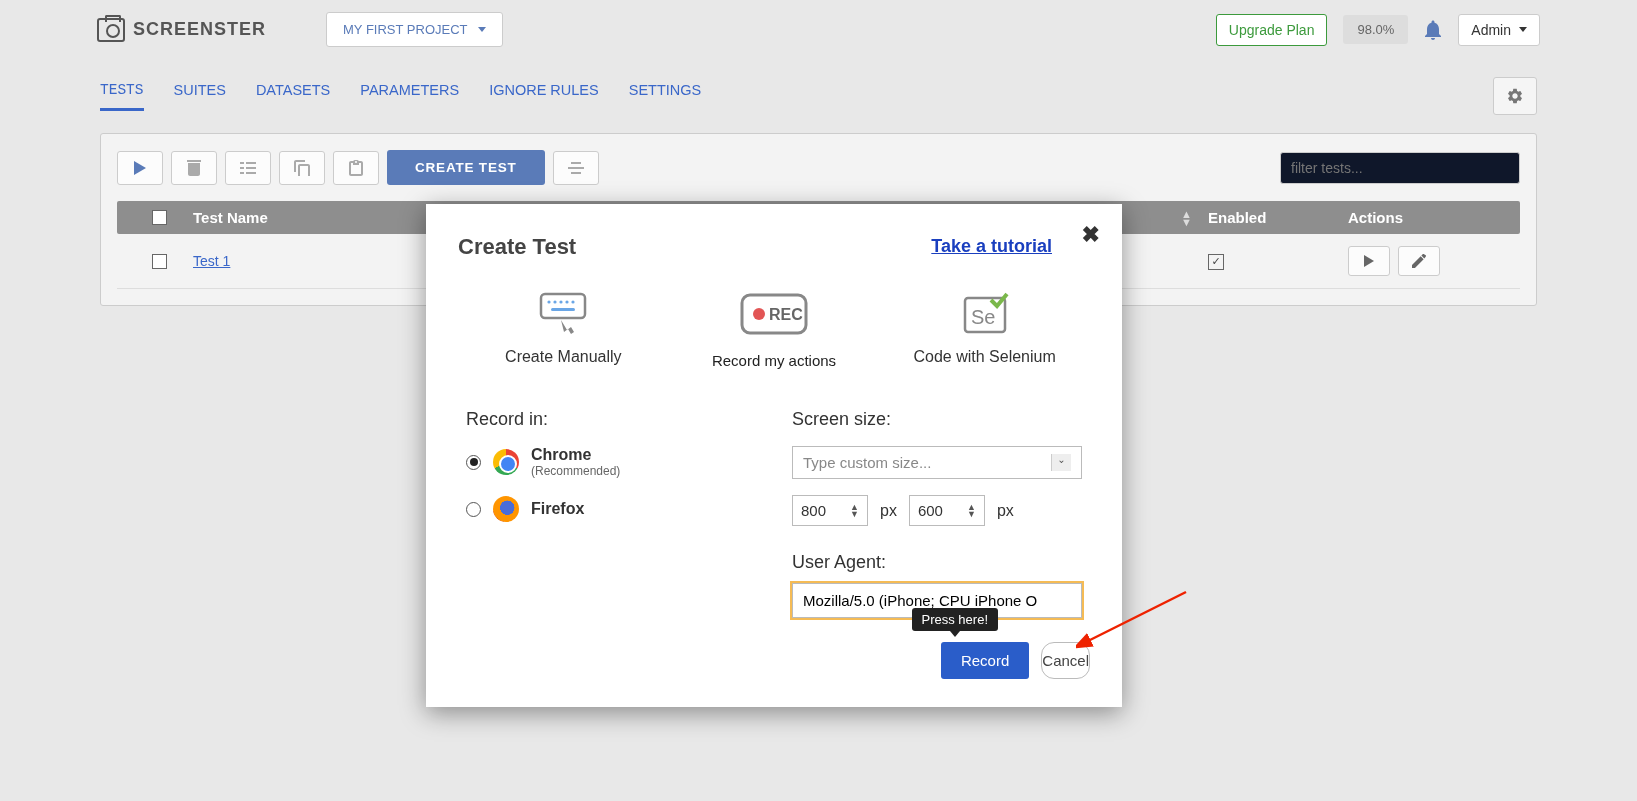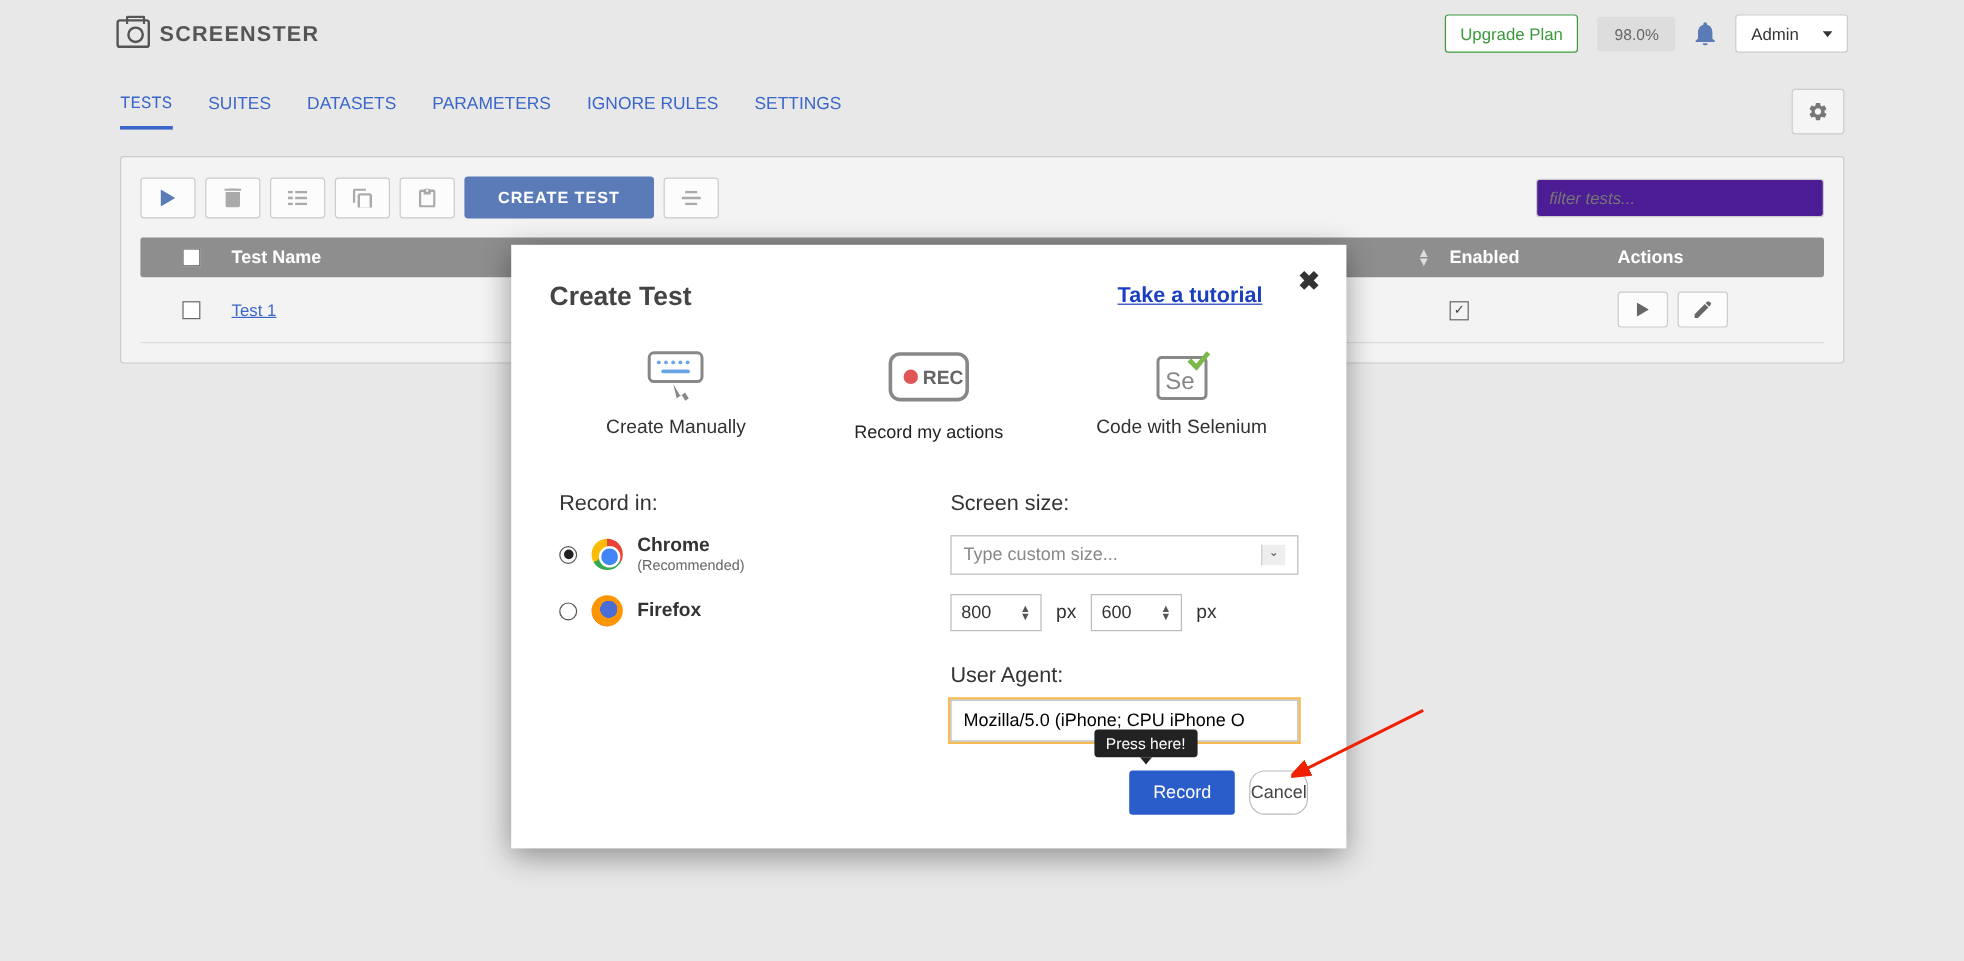--- a/index.html
+++ b/index.html
@@ -12,33 +12,33 @@
     .logo-icon::after { content:""; position:absolute; top:4px; left:7px; width:10px; height:10px; border:2px solid #555; border-radius:50%;}
     .logo-text { font-size: 18px; font-weight: 600; letter-spacing: 1px; color: #555;}
     
     .project-sel { display:inline-flex; align-items:center; gap:10px; background:#fff; border:1px solid #ccc; border-radius:3px; padding:9px 16px; color:#5a7bb8; font-size:13px;}
     .caret-down { width:0; height:0; border-left:4px solid transparent; border-right:4px solid transparent; border-top:5px solid currentColor; }
     
     .topbar-right { margin-left:auto; display:flex; align-items:center; gap:16px;}
     .upgrade-btn { border:1px solid #3c9a3c; color:#3c9a3c; background:#fff; padding:7px 12px; border-radius:3px; font-size:14px;}
     .pct { background:#ddd; padding:7px 14px; border-radius:3px; font-size:13px; color:#666;}
     .bell { color:#5a7bb8; font-size:20px;}
-    .admin-sel { border:1px solid #ccc; background:#fff; padding:7px 12px; border-radius:3px; font-size:14px; display:inline-flex; align-items:center; gap:20px;}
+    .admin-sel { border:1px solid #ccc; background:#fff; padding:7px 12px; border-radius:3px; font-size:14px; display:inline-flex; align-items:center; gap:8px;}
     
     .tabs-row { padding: 18px 100px 6px; display:flex; align-items:center; }
     .tabs { display:flex; gap:30px; }
     .tab { color:#3a67c9; font-size:14.5px; font-weight:500; padding-bottom:10px; }
     .tab.active { border-bottom:3px solid #3a67c9;font-family:Liberation Mono, monospace; }
     .gear-btn { margin-left:auto; width:44px; height:38px; border:1px solid #ccc; background:#f5f5f5; border-radius:3px; display:flex; align-items:center; justify-content:center; color:#777;}
     
     .panel { margin: 12px 100px 0; background:#f3f3f3; border:1px solid #ccc; border-radius:3px; padding:16px;}
     .toolbar { display:flex; gap:8px; align-items:center; margin-bottom: 16px;}
     .tb-btn { width:46px; height:34px; border:1px solid #ccc; background:#fcfcfc; border-radius:3px; display:flex; align-items:center; justify-content:center; color:#aaa;}
     .create-btn { background:#5a7bb8; color:#fff; border:none; border-radius:3px; padding:10px 28px; font-weight:600; font-size:13.5px; letter-spacing:0.8px;}
-    .search-tests { margin-left:auto; width:240px; padding:7px 10px; border:1px solid #ccc; border-radius:3px; background:#4c1d95; font-style:italic; color:#999; font-size:14px;}
+    .search-tests { margin-left:auto; width:240px; padding:7px 10px; border:1px solid #ccc; border-radius:3px; background:#0f172a; color:#999; font-size:14px;}
     
     .grid-head { display:flex; align-items:center; background:#8e8e8e; color:#fff; font-weight:600; border-radius:2px; padding:8px 12px; font-size:15px;}
     .col-chk { width:60px; display:flex; justify-content:center;}
     .col-name { flex:1; padding-left:4px;}
     .col-enabled { width:140px; text-align:left;}
     .col-actions { width:160px; text-align:left;}
     .sort-icon { color:#ddd; margin-left:auto; margin-right:16px; font-size:11px; line-height:8px;}
     
     .grid-row { display:flex; align-items:center; padding:12px; border-bottom:1px solid #ddd; background:#fff0;}
     .test-link { color:#3a67c9; text-decoration:underline;}
@@ -96,20 +96,24 @@
     
     .arrow-anno { position:absolute; left:1076px; top:586px; pointer-events:none;}
   </style>
 </head>
 <body>
 
 <div class="topbar">
   <div class="logo-wrap">
     <span class="logo-icon"></span>
     <span class="logo-text">SCREENSTER</span>
+  </div>
+  <div class="project-sel">
+    <span>MY FIRST PROJECT</span>
+    <span class="caret-down"></span>
   </div>
   <div class="topbar-right">
     <button class="upgrade-btn">Upgrade Plan</button>
     <span class="pct">98.0%</span>
     <span class="bell">
       <svg width="18" height="20" viewBox="0 0 18 20">
           <path fill="currentColor" d="M9 20c1.1 0 2-.9 2-2H7c0 1.1.9 2 2 2zm6-6V9c0-3.07-1.63-5.64-4.5-6.32V2c0-.83-.67-1.5-1.5-1.5S7.5 1.17 7.5 2v.68C4.64 3.36 3 5.92 3 9v5l-2 2v1h16v-1l-2-2z"></path>
         </svg>
     </span>
     <div class="admin-sel">

